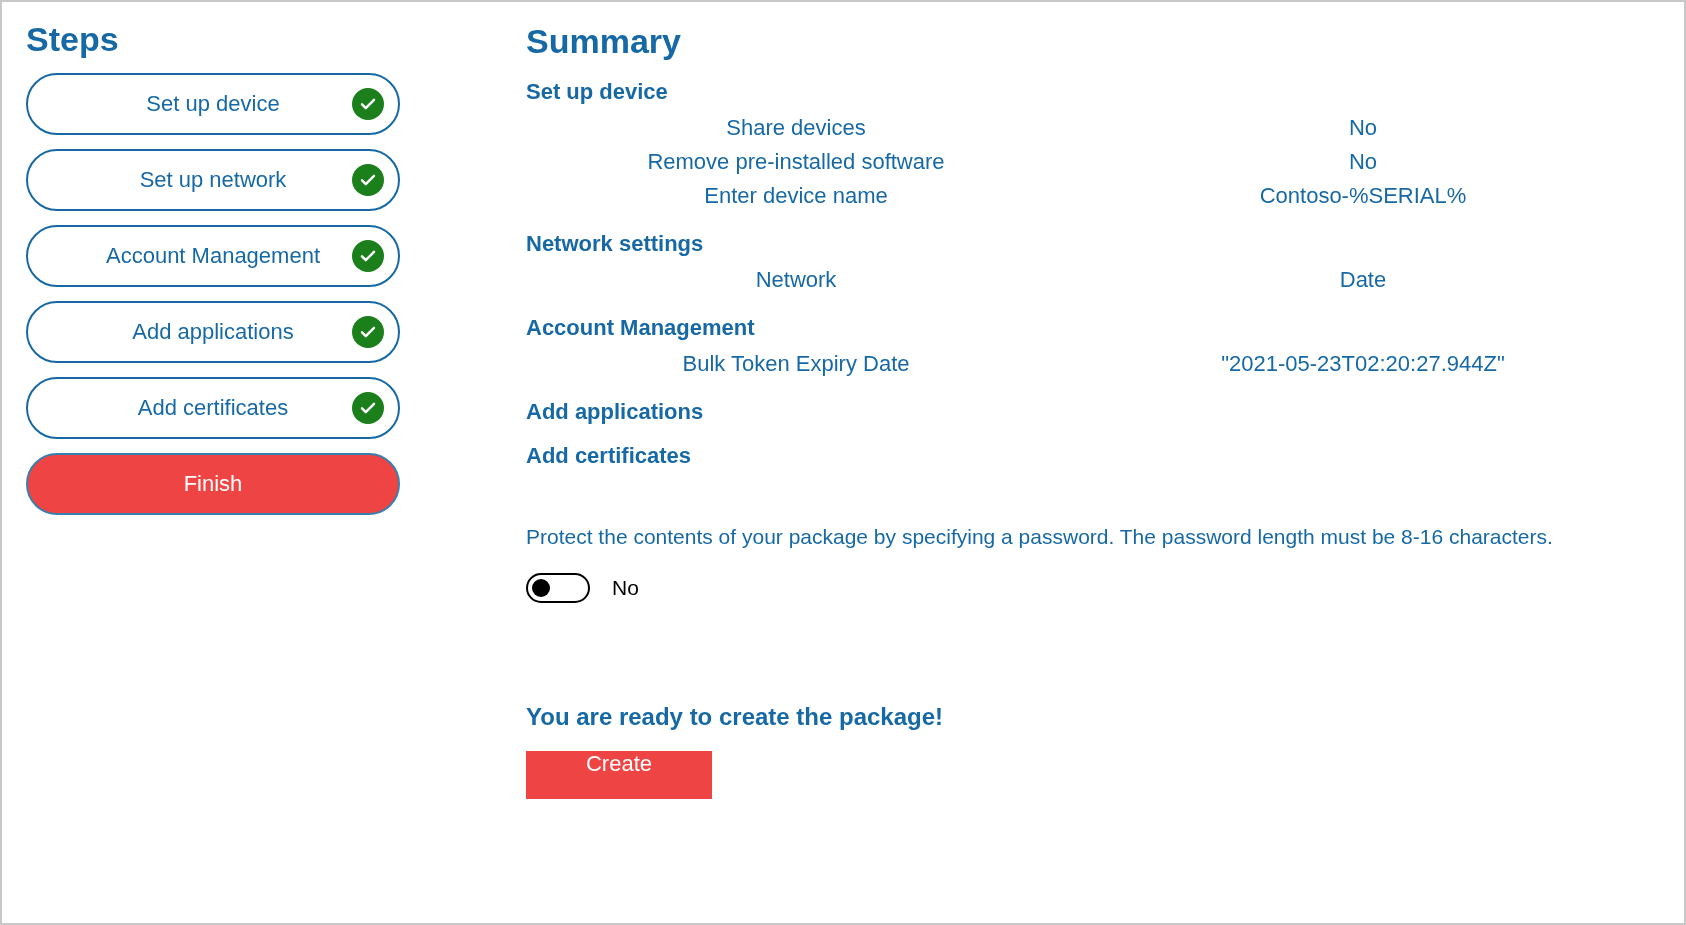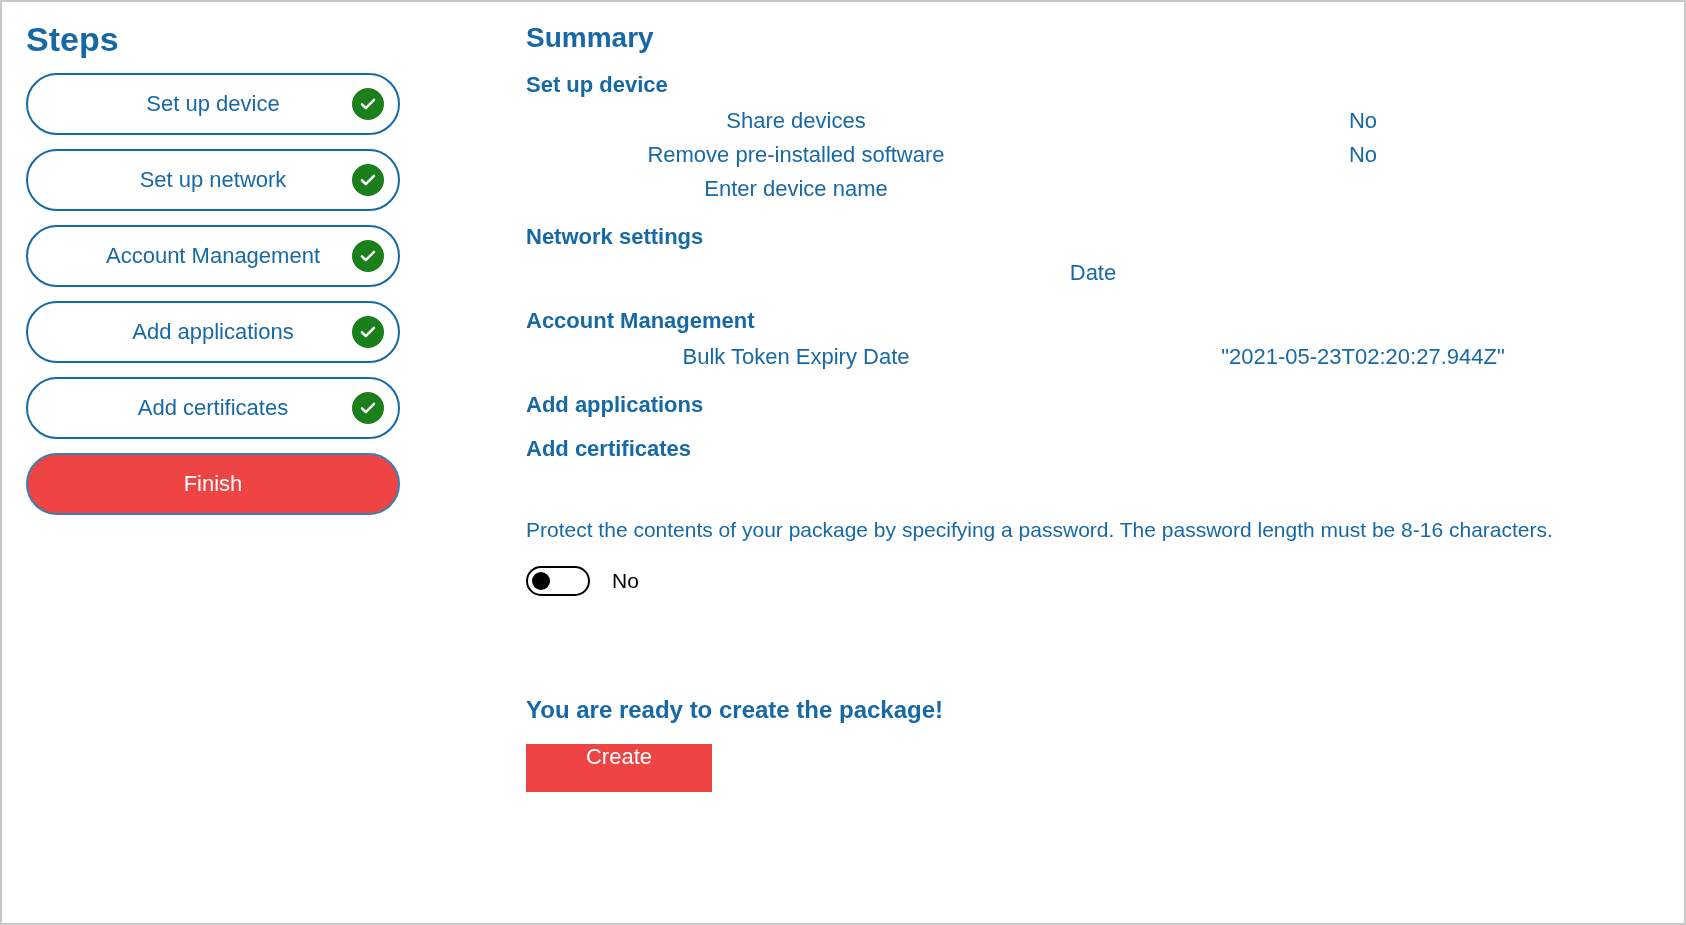--- a/index.html
+++ b/index.html
@@ -58,21 +58,21 @@
     .step-pill .check svg { width: 18px; height: 18px; }
 
     
     .summary-col {
       flex: 1;
       padding-left: 90px;
       padding-top: 2px;
     }
     .summary-title {
       color: #1769a6;
-      font-size: 28px;
+      font-size: 34px;
       font-weight: 600;
       margin-bottom: 18px;
     }
     .section-head {
       color: #1769a6;
       font-size: 22px;
       font-weight: 700;
       margin-top: 18px;
       margin-bottom: 6px;
     }
@@ -201,24 +201,26 @@
     <div class="kv-row">
       <div class="k">Share devices</div>
       <div class="v">No</div>
     </div>
     <div class="kv-row">
       <div class="k">Remove pre-installed software</div>
       <div class="v">No</div>
     </div>
     <div class="kv-row">
       <div class="k">Enter device name</div>
+      <div class="v">Contoso-%SERIAL%</div>
     </div>
 
     <div class="section-head">Network settings</div>
     <div class="kv-row">
+      <div class="k">Network</div>
       <div class="v">Date</div>
     </div>
 
     <div class="section-head">Account Management</div>
     <div class="kv-row">
       <div class="k">Bulk Token Expiry Date</div>
       <div class="v">"2021-05-23T02:20:27.944Z"</div>
     </div>
 
     <div class="section-head">Add applications</div>

